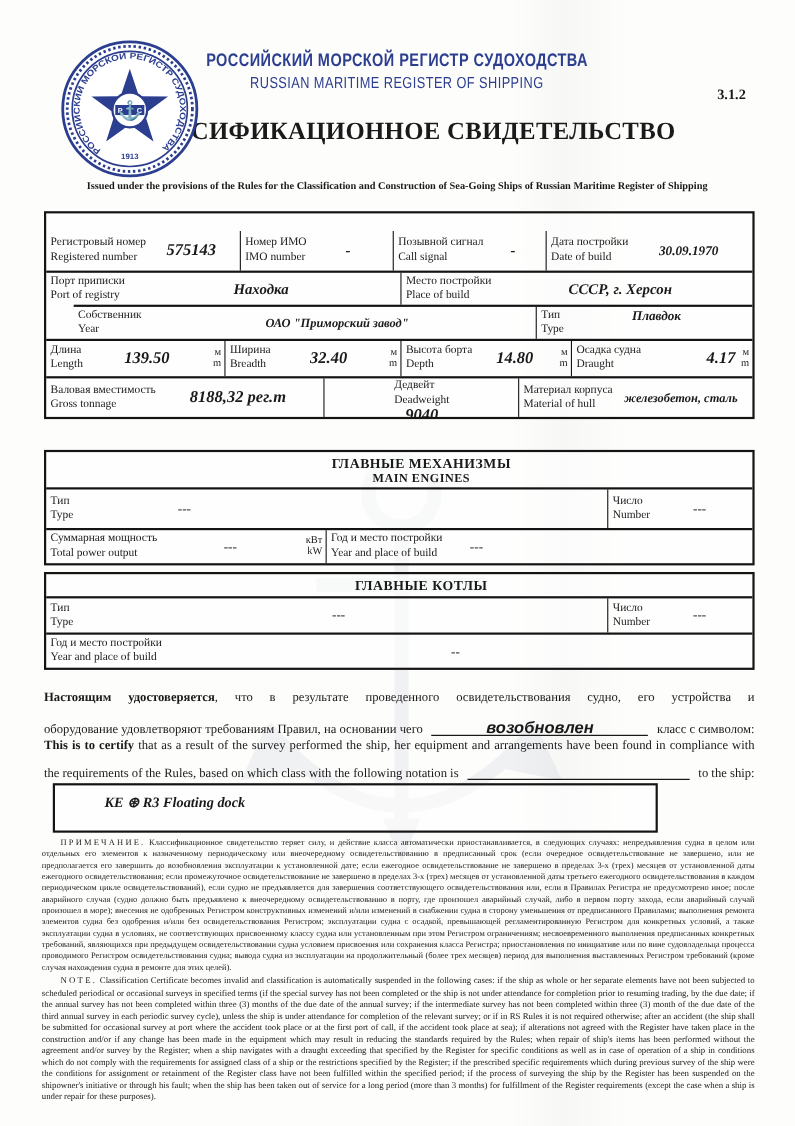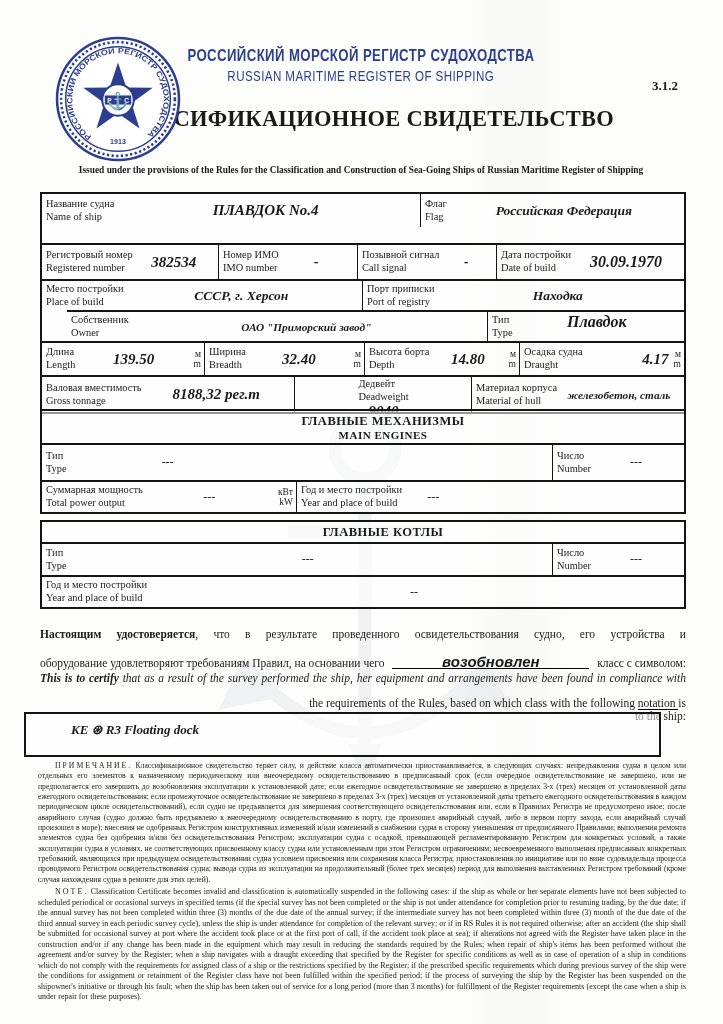--- a/index.html
+++ b/index.html
@@ -22,38 +22,38 @@
   .issued .l2{font-size:9.4px;}
   
   .box{position:absolute;left:40px;width:646px;border:2px solid #141414;box-sizing:border-box;background:rgba(255,255,255,0.55);}
   .t-row{display:flex;border-top:2px solid #141414;box-sizing:border-box;}
   .t-row:first-child{border-top:none;}
   .cell{display:flex;align-items:center;box-sizing:border-box;border-left:1.5px solid #141414;padding:1px 3px 1px 4px;overflow:hidden;}
   .cell:first-child{border-left:none;}
   .lbl{font-size:10.4px;line-height:1.22;flex:0 0 auto;}
   .val{flex:1;text-align:center;font-weight:bold;font-style:italic;font-size:13.5px;white-space:nowrap;}
   .val.big{font-size:15px;}
-  .val.small{font-size:16px;}
+  .val.small{font-size:12px;}
   .val.tiny{font-size:11.3px;}
   .val.vleft{text-align:left;padding-left:25px;font-style:normal;font-weight:normal;font-size:12px;}
   .val.dash{font-style:normal;font-weight:normal;font-size:12px;}
   .val.eng-type{text-align:left;padding-left:95px;}
   .val.vright{text-align:right;padding-right:3px;}
   .units{flex:0 0 auto;font-size:9.5px;line-height:1.08;text-align:right;align-self:center;padding-left:2px;}
   .sec-head{text-align:center;padding:3px 0 2px;margin-left:40px;}
   .sec-head .ru{font-size:12.5px;font-weight:bold;letter-spacing:0.5px;}
   .sec-head .en{font-size:11px;font-weight:bold;letter-spacing:0.5px;}
   
   .cert{position:absolute;left:40px;top:628px;width:646px;font-size:11.5px;}
   .jline{text-align:justify;text-align-last:justify;}
   .fline{display:flex;align-items:flex-end;white-space:nowrap;}
   .blank{flex:1;border-bottom:1.8px solid #000;margin:0 8px;text-align:center;min-width:40px;}
   .fill-word{font-family:"Liberation Sans",sans-serif;font-weight:bold;font-style:italic;font-size:15px;line-height:1;position:relative;top:1px;}
-  .m-b14{margin-bottom:13px;} .m-t2{margin-top:3px;font-style:italic;} .m-t12{margin-top:13px;flex-direction:column;}
-  .class-box{position:absolute;left:24px;top:712px;width:637px;height:45px;border:2.5px solid #141414;box-sizing:border-box;background:rgba(255,255,255,0.5);}
+  .m-b14{margin-bottom:13px;} .m-t2{margin-top:3px;} .m-t12{margin-top:13px;}
+  .class-box{position:absolute;left:48px;top:712px;width:550px;height:45px;border:2.5px solid #141414;box-sizing:border-box;background:rgba(255,255,255,0.5);}
   .notation{display:block;padding:8px 0 0 45px;font-weight:bold;font-style:italic;font-size:13px;}
   
   .notes{position:absolute;left:38px;top:761px;width:648px;}
   .note{margin:0;text-align:justify;text-indent:17px;}
   .note-ru{font-size:7.7px;line-height:10.35px;}
   .note-en{font-size:8px;line-height:10.5px;margin-top:2px;}
   .note-head{letter-spacing:2px;}
   
   .watermark{position:absolute;left:185px;top:400px;width:360px;height:430px;opacity:0.07;z-index:0;}
 </style>
@@ -103,44 +103,28 @@
       <div class="cert-title-ru">КЛАССИФИКАЦИОННОЕ СВИДЕТЕЛЬСТВО</div>
     </div>
     <div class="form-number">3.1.2</div>
 
     <div class="issued">
       <div class="l2">Issued under the provisions of the Rules for the Classification and Construction of Sea-Going Ships of Russian Maritime Register of Shipping</div>
     </div>
 
     <div class="box" style="top:192px;">
 
-      <div class="t-row" style="height:33px;">
-        <div class="cell" style="width:378px;">
-          <div class="lbl">
-              <div>Название судна</div>
-              <div>Name of ship</div>
-            </div>
-          <div class="val big">ПЛАВДОК No.4</div>
-        </div>
-        <div class="cell" style="flex:1;">
-          <div class="lbl">
-              <div>Флаг</div>
-              <div>Flag</div>
-            </div>
-          <div class="val">Российская Федерация</div>
-        </div>
-      </div>
 
       <div class="t-row" style="height:36px;margin-top:16px;">
         <div class="cell" style="width:176px;">
           <div class="lbl">
               <div>Регистровый номер</div>
               <div>Registered number</div>
             </div>
-          <div class="val big">382534</div>
+          <div class="val big">575143</div>
         </div>
         <div class="cell" style="width:139px;">
           <div class="lbl">
               <div>Номер ИМО</div>
               <div>IMO number</div>
             </div>
           <div class="val">-</div>
         </div>
         <div class="cell" style="width:139px;">
           <div class="lbl">
@@ -152,41 +136,41 @@
         <div class="cell" style="flex:1;">
           <div class="lbl">
               <div>Дата постройки</div>
               <div>Date of build</div>
             </div>
           <div class="val small">30.09.1970</div>
         </div>
       </div>
 
       <div class="t-row" style="height:31px;">
+        <div class="cell" style="width:322px;">
+          <div class="lbl">
+              <div>Порт приписки</div>
+              <div>Port of registry</div>
+            </div>
+          <div class="val">Находка</div>
+        </div>
         <div class="cell" style="flex:1;">
           <div class="lbl">
               <div>Место постройки</div>
               <div>Place of build</div>
             </div>
           <div class="val">СССР, г. Херсон</div>
         </div>
-        <div class="cell" style="width:322px;">
-          <div class="lbl">
-              <div>Порт приписки</div>
-              <div>Port of registry</div>
-            </div>
-          <div class="val">Находка</div>
-        </div>
       </div>
 
       <div class="t-row" style="height:31px;margin-left:25px;">
         <div class="cell" style="width:420px;">
           <div class="lbl">
               <div>Собственник</div>
-              <div>Owner</div>
+              <div>Year</div>
             </div>
           <div class="val tiny">ОАО "Приморский завод"</div>
         </div>
         <div class="cell" style="flex:1;">
           <div class="lbl">
               <div>Тип</div>
               <div>Type</div>
             </div>
           <div class="val small" style="align-self:flex-start;">Плавдок</div>
         </div>

